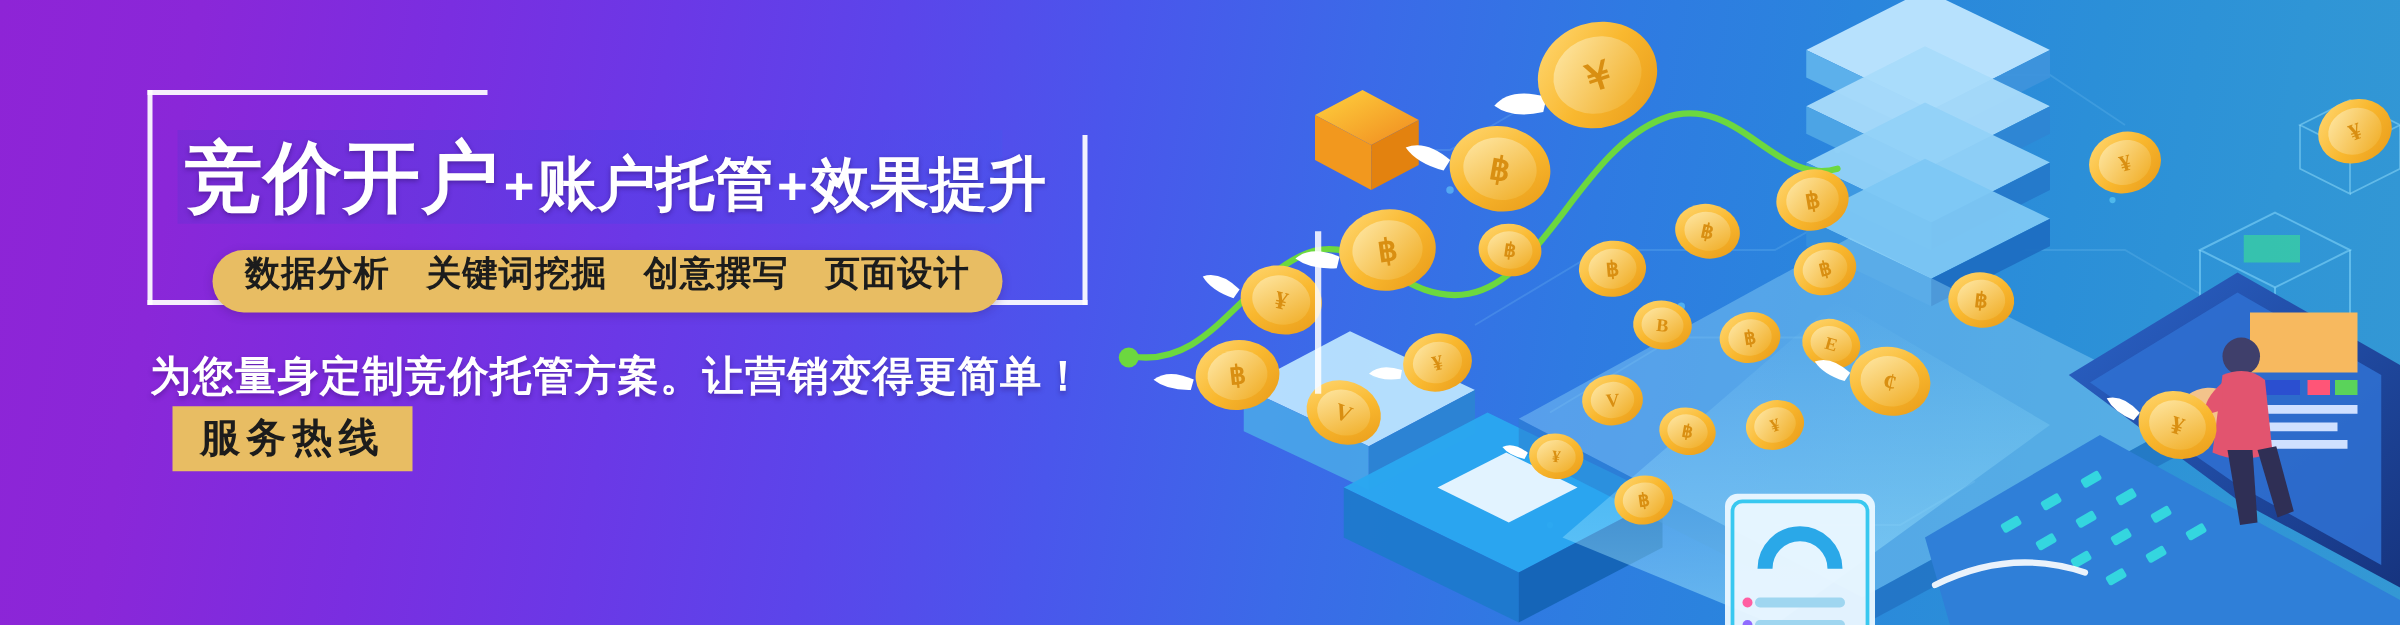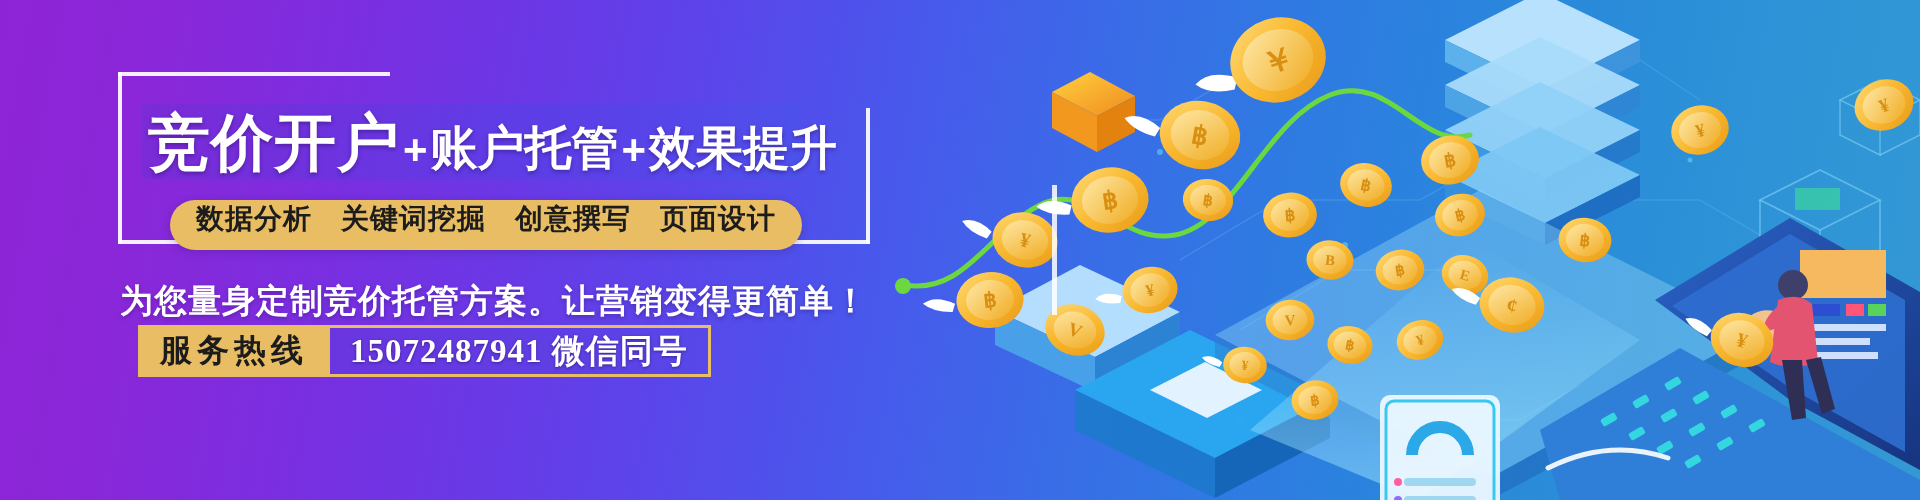--- a/index.html
+++ b/index.html
@@ -463,17 +463,16 @@
     </div>
 
     <div class="pill">
       <span class="pill-text">数据分析　关键词挖掘　创意撰写　页面设计</span>
     </div>
 
     <div class="tagline">为您量身定制竞价托管方案。让营销变得更简单！</div>
 
     <div class="hotline">
       <div class="hotline-label">服务热线</div>
-      <div class="hotline-number">15072487941 微信同号</div>
     </div>
 
   </div>
 </div>
 
 </body></html>

